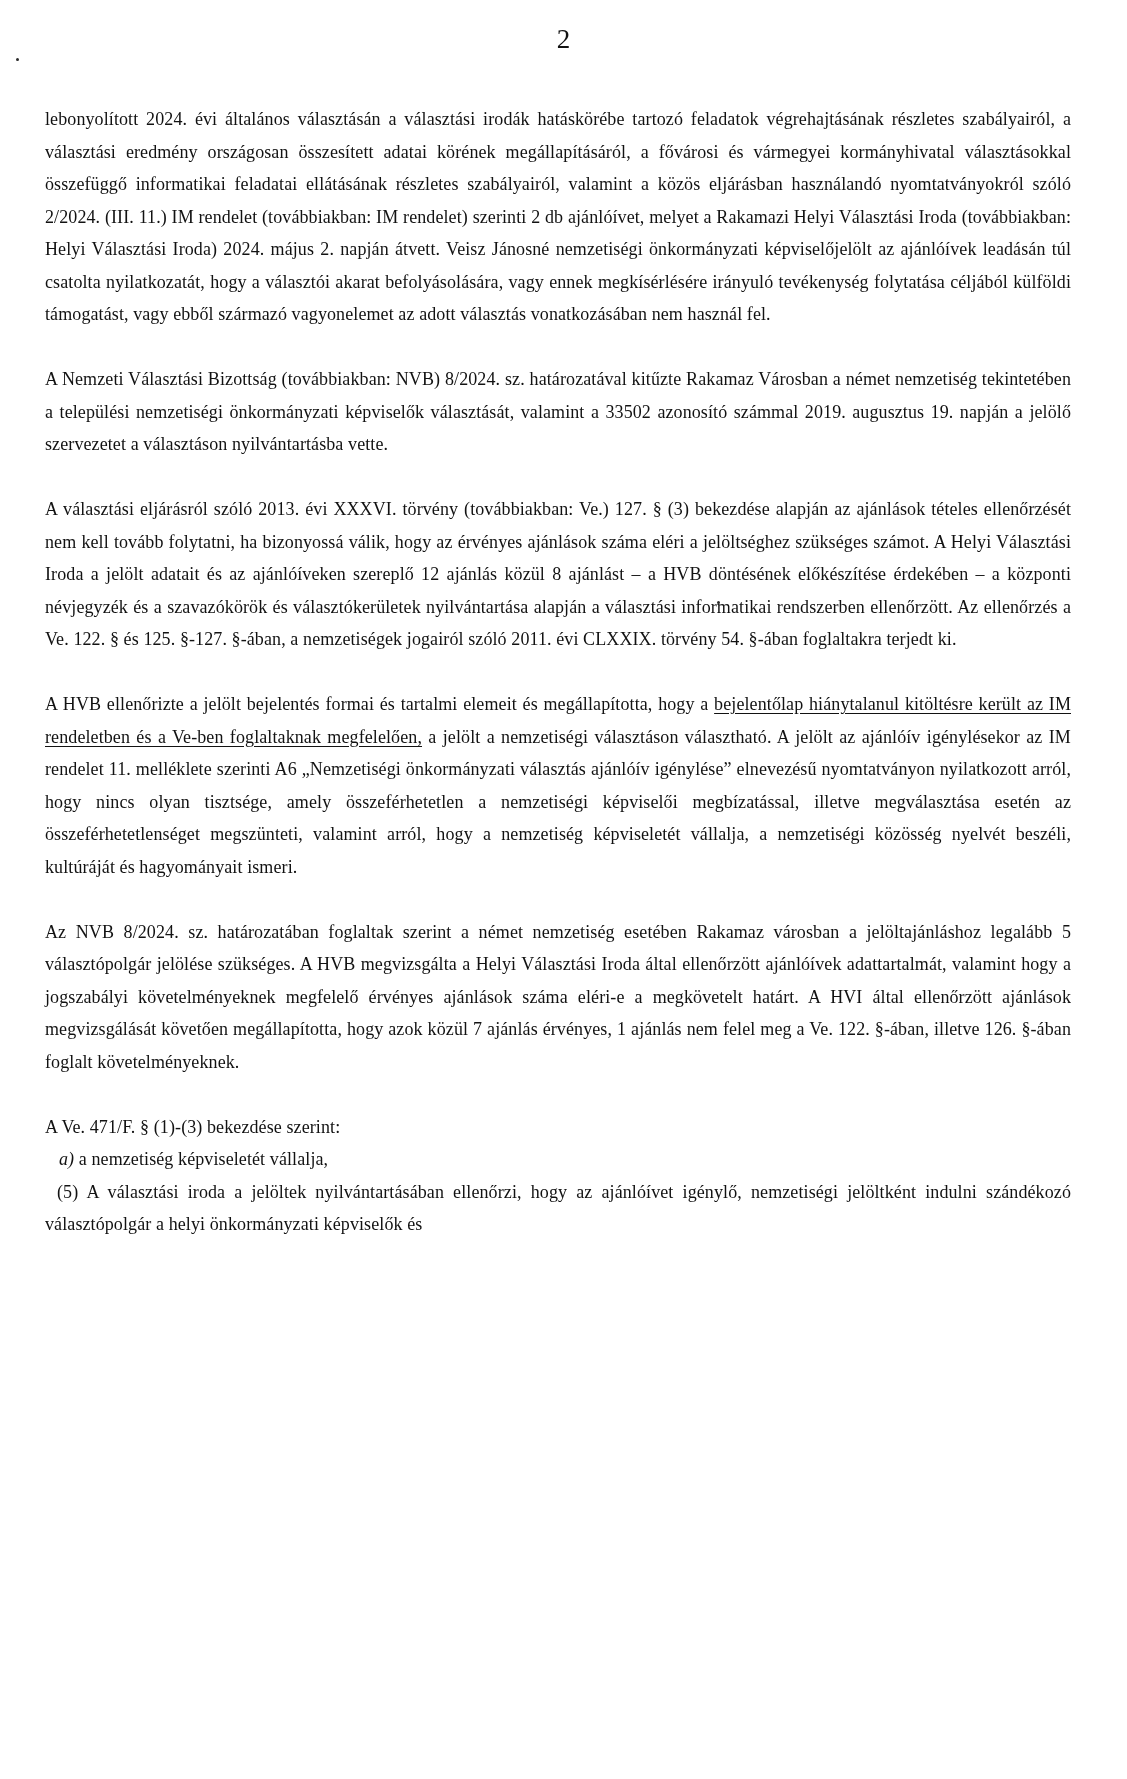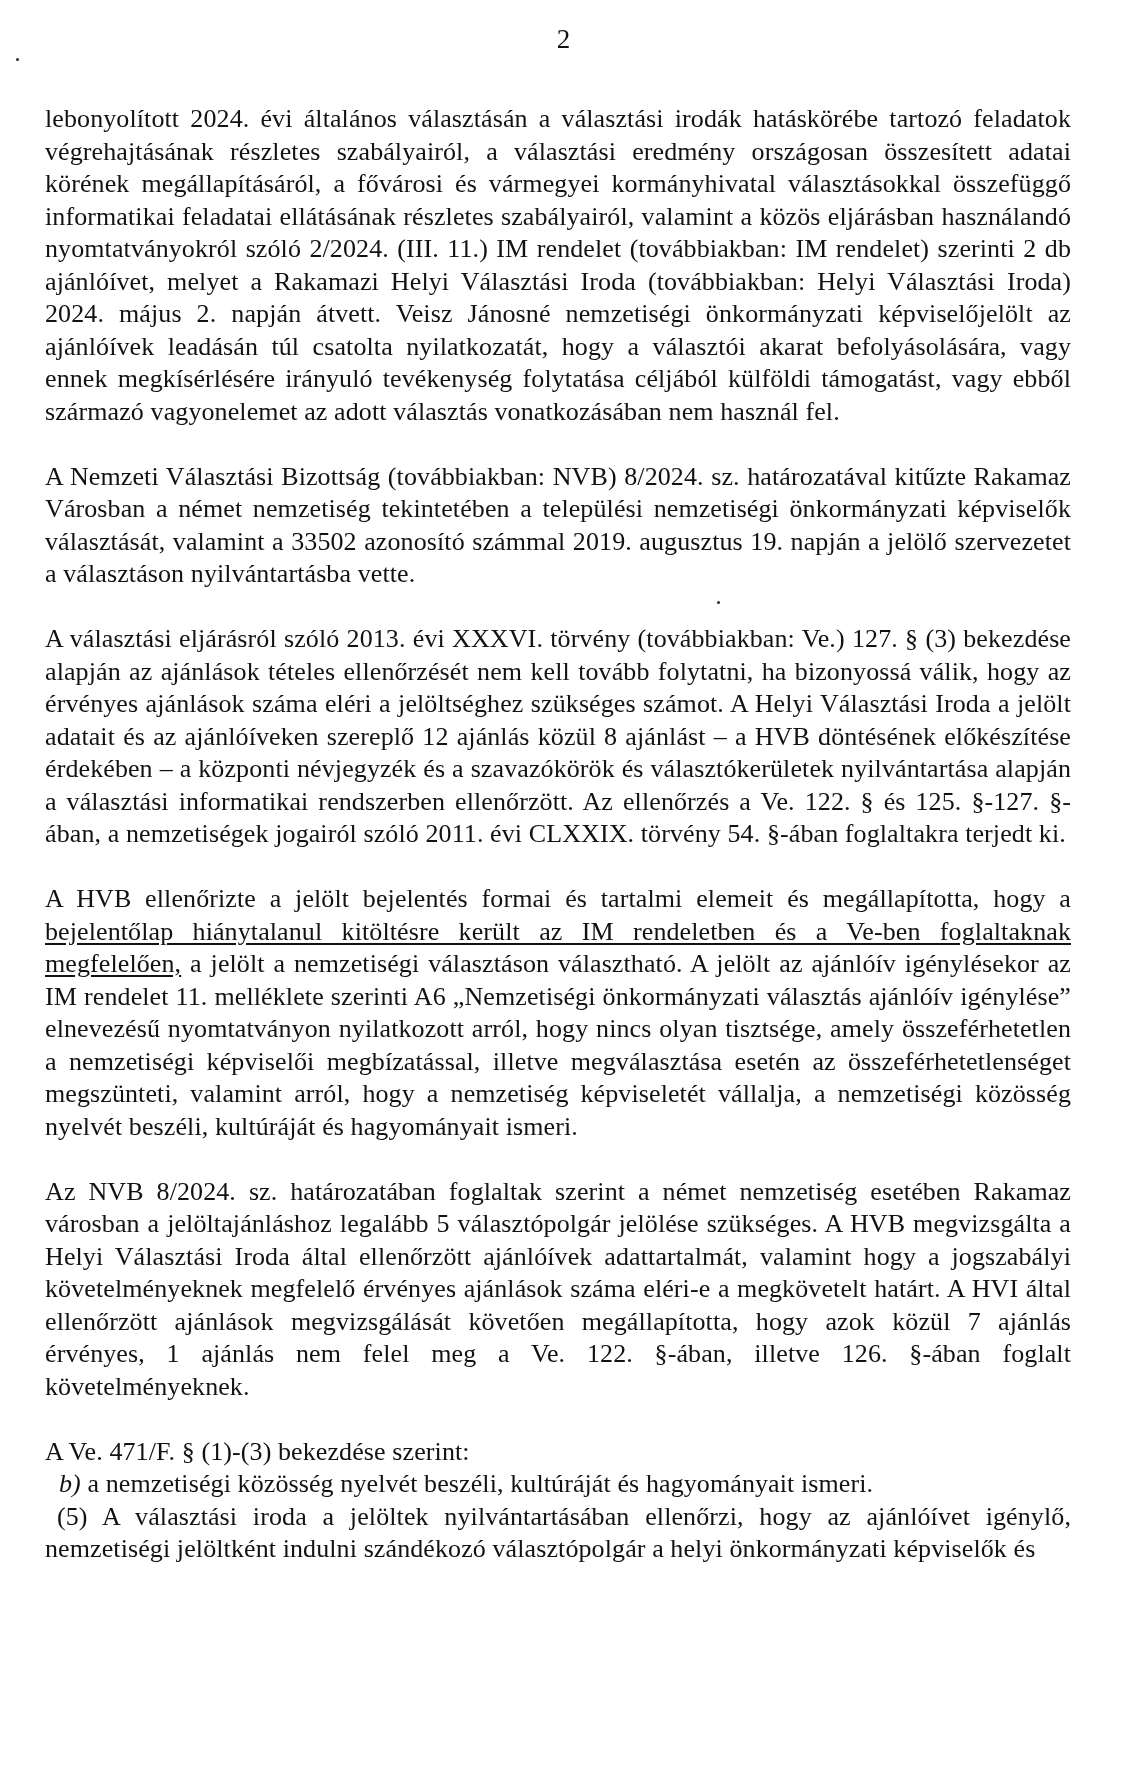--- a/index.html
+++ b/index.html
@@ -20,21 +20,21 @@
     margin-top: 25px;
     text-align: center;
     font-size: 27px;
     line-height: 28px;
   }
   .body-text {
     position: absolute;
     top: 103px;
     left: 45px;
     right: 56px;
-    font-size: 26px;
+    font-size: 18px;
     line-height: 32.5px;
     text-align: justify;
     letter-spacing: 0.1px;
   }
   .body-text p {
     margin: 0 0 32.5px 0;
     text-align: justify;
   }
   .body-text p.tight {
     margin-bottom: 0;
@@ -78,19 +78,19 @@
 
     <p>A választási eljárásról szóló 2013. évi XXXVI. törvény (továbbiakban: Ve.) 127. § (3) bekezdése alapján az ajánlások tételes ellenőrzését nem kell tovább folytatni, ha bizonyossá válik, hogy az érvényes ajánlások száma eléri a jelöltséghez szükséges számot. A Helyi Választási Iroda a jelölt adatait és az ajánlóíveken szereplő 12 ajánlás közül 8 ajánlást – a HVB döntésének előkészítése érdekében – a központi névjegyzék és a szavazókörök és választókerületek nyilvántartása alapján a választási informatikai rendszerben ellenőrzött. Az ellenőrzés a Ve. 122. § és 125. §-127. §-ában, a nemzetiségek jogairól szóló 2011. évi CLXXIX. törvény 54. §-ában foglaltakra terjedt ki.</p>
 
     <p><span>A HVB ellenőrizte a jelölt bejelentés formai és tartalmi elemeit és megállapította, hogy a </span><span class="u">bejelentőlap hiánytalanul kitöltésre került az IM rendeletben és a Ve-ben foglaltaknak megfelelően,</span><span> a jelölt a nemzetiségi választáson választható. A jelölt az ajánlóív igénylésekor az IM rendelet 11. melléklete szerinti A6 „Nemzetiségi önkormányzati választás ajánlóív igénylése” elnevezésű nyomtatványon nyilatkozott arról, hogy nincs olyan tisztsége, amely összeférhetetlen a nemzetiségi képviselői megbízatással, illetve megválasztása esetén az összeférhetetlenséget megszünteti, valamint arról, hogy a nemzetiség képviseletét vállalja, a nemzetiségi közösség nyelvét beszéli, kultúráját és hagyományait ismeri.</span></p>
 
     <p>Az NVB 8/2024. sz. határozatában foglaltak szerint a német nemzetiség esetében Rakamaz városban a jelöltajánláshoz legalább 5 választópolgár jelölése szükséges. A HVB megvizsgálta a Helyi Választási Iroda által ellenőrzött ajánlóívek adattartalmát, valamint hogy a jogszabályi követelményeknek megfelelő érvényes ajánlások száma eléri-e a megkövetelt határt. A HVI által ellenőrzött ajánlások megvizsgálását követően megállapította, hogy azok közül 7 ajánlás érvényes, 1 ajánlás nem felel meg a Ve. 122. §-ában, illetve 126. §-ában foglalt követelményeknek.</p>
 
     <p class="tight">A Ve. 471/F. § (1)-(3) bekezdése szerint:</p>
 
 
+    <p class="tight item"><span class="marker">a)</span><span> a nemzetiség képviseletét vállalja,</span></p>
 
-    <p class="tight item"><span class="marker">b)</span><span> a nemzetiségi közösség nyelvét beszéli, kultúráját és hagyományait ismeri.</span></p>
 
     <p class="tight indent-first">(5) A választási iroda a jelöltek nyilvántartásában ellenőrzi, hogy az ajánlóívet igénylő, nemzetiségi jelöltként indulni szándékozó választópolgár a helyi önkormányzati képviselők és</p>
 
   </div>
 </div>
 
 </body></html>

